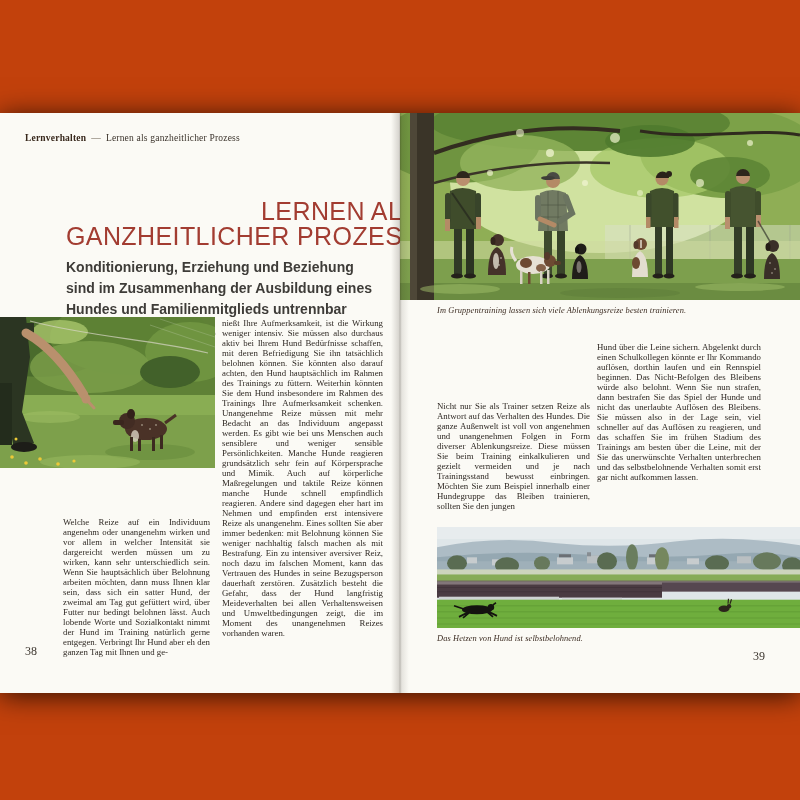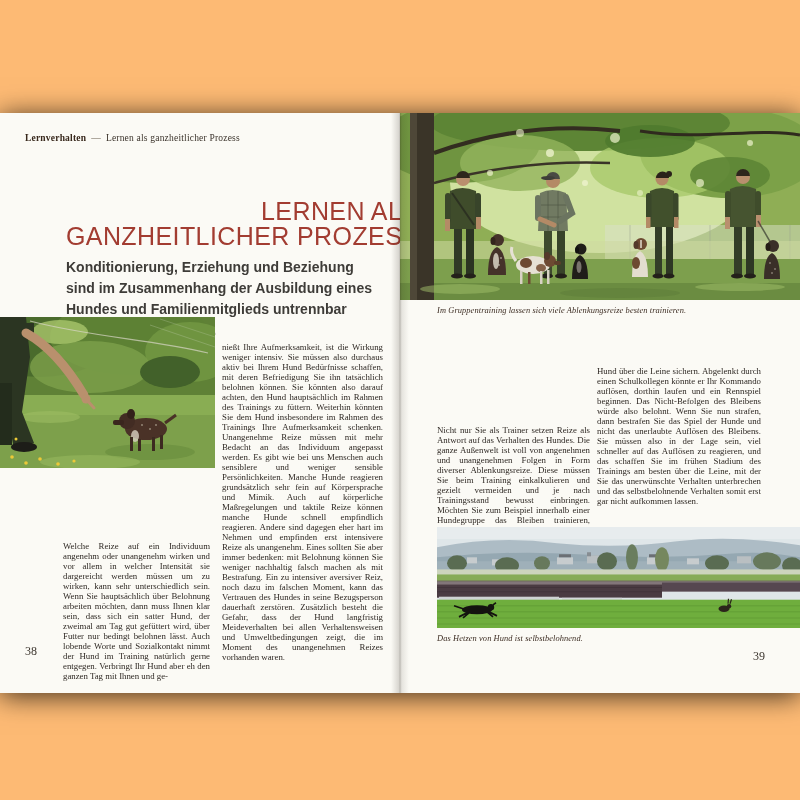--- a/index.html
+++ b/index.html
@@ -1,16 +1,16 @@
 <!DOCTYPE html>
 <html><head>
 <meta charset="utf-8">
 <style>
   html,body{margin:0;padding:0;background:#050505;width:800px;height:800px;overflow:hidden;}
-  .stage{position:relative;width:800px;height:800px;background:#fdba74;font-family:"Liberation Serif",serif;}
+  .stage{position:relative;width:800px;height:800px;background:#c2410c;font-family:"Liberation Serif",serif;}
   .spread{position:absolute;left:0;top:113px;width:800px;height:580px;background:#fbfaf5;box-shadow:0 3px 26px rgba(0,0,0,.75);}
   .abs{position:absolute;}
   
   .runhead{left:25px;top:20px;font-size:9.5px;color:#3a322a;letter-spacing:.2px;white-space:nowrap;}
   .runhead .sec{font-weight:bold;color:#38281c;}
   .runhead .dash{color:#6b5f52;padding:0 5px;}
   
   .title{left:66px;top:86px;color:#a23c31;font-family:"Liberation Sans",sans-serif;font-size:25px;line-height:25px;letter-spacing:.4px;white-space:nowrap;text-align:right;}
   .intro{left:66px;top:144px;width:318px;font-family:"Liberation Sans",sans-serif;font-weight:bold;font-size:14px;line-height:21px;color:#3e3c38;}
   
@@ -18,21 +18,21 @@
   .photo svg{display:block;width:100%;height:100%;}
   .photo-left{left:0;top:204px;width:215px;height:151px;}
   .photo-topright{left:400px;top:0;width:400px;height:187px;}
   .photo-bottomright{left:437px;top:414px;width:363px;height:101px;}
   
   .caption{font-style:italic;font-size:8.4px;line-height:10.2px;color:#3c2c22;letter-spacing:.1px;}
   .cap-left{left:25px;top:360px;width:182px;}
   .cap-topright{left:437px;top:193px;width:340px;}
   .cap-bottomright{left:437px;top:521px;width:300px;}
   
-  .col{font-size:8.8px;line-height:10px;color:#2f2924;text-align:justify;margin-top:24px;}
+  .col{font-size:8.8px;line-height:10px;color:#2f2924;text-align:justify;}
   .l-col1{left:63px;top:404px;width:147px;}
   .l-col2{left:222px;top:205px;width:161px;}
   .r-col1{left:437px;top:288px;width:153px;}
   .r-col2{left:597px;top:229px;width:164px;}
   
   .heading{left:437px;top:226px;color:#a23c31;font-family:"Liberation Sans",sans-serif;font-size:14.5px;line-height:18px;letter-spacing:.3px;white-space:nowrap;}
   
   .pagenum{font-size:12px;color:#3a332c;}
   .pn-left{left:25px;top:531px;}
   .pn-right{left:753px;top:536px;text-align:right;}

